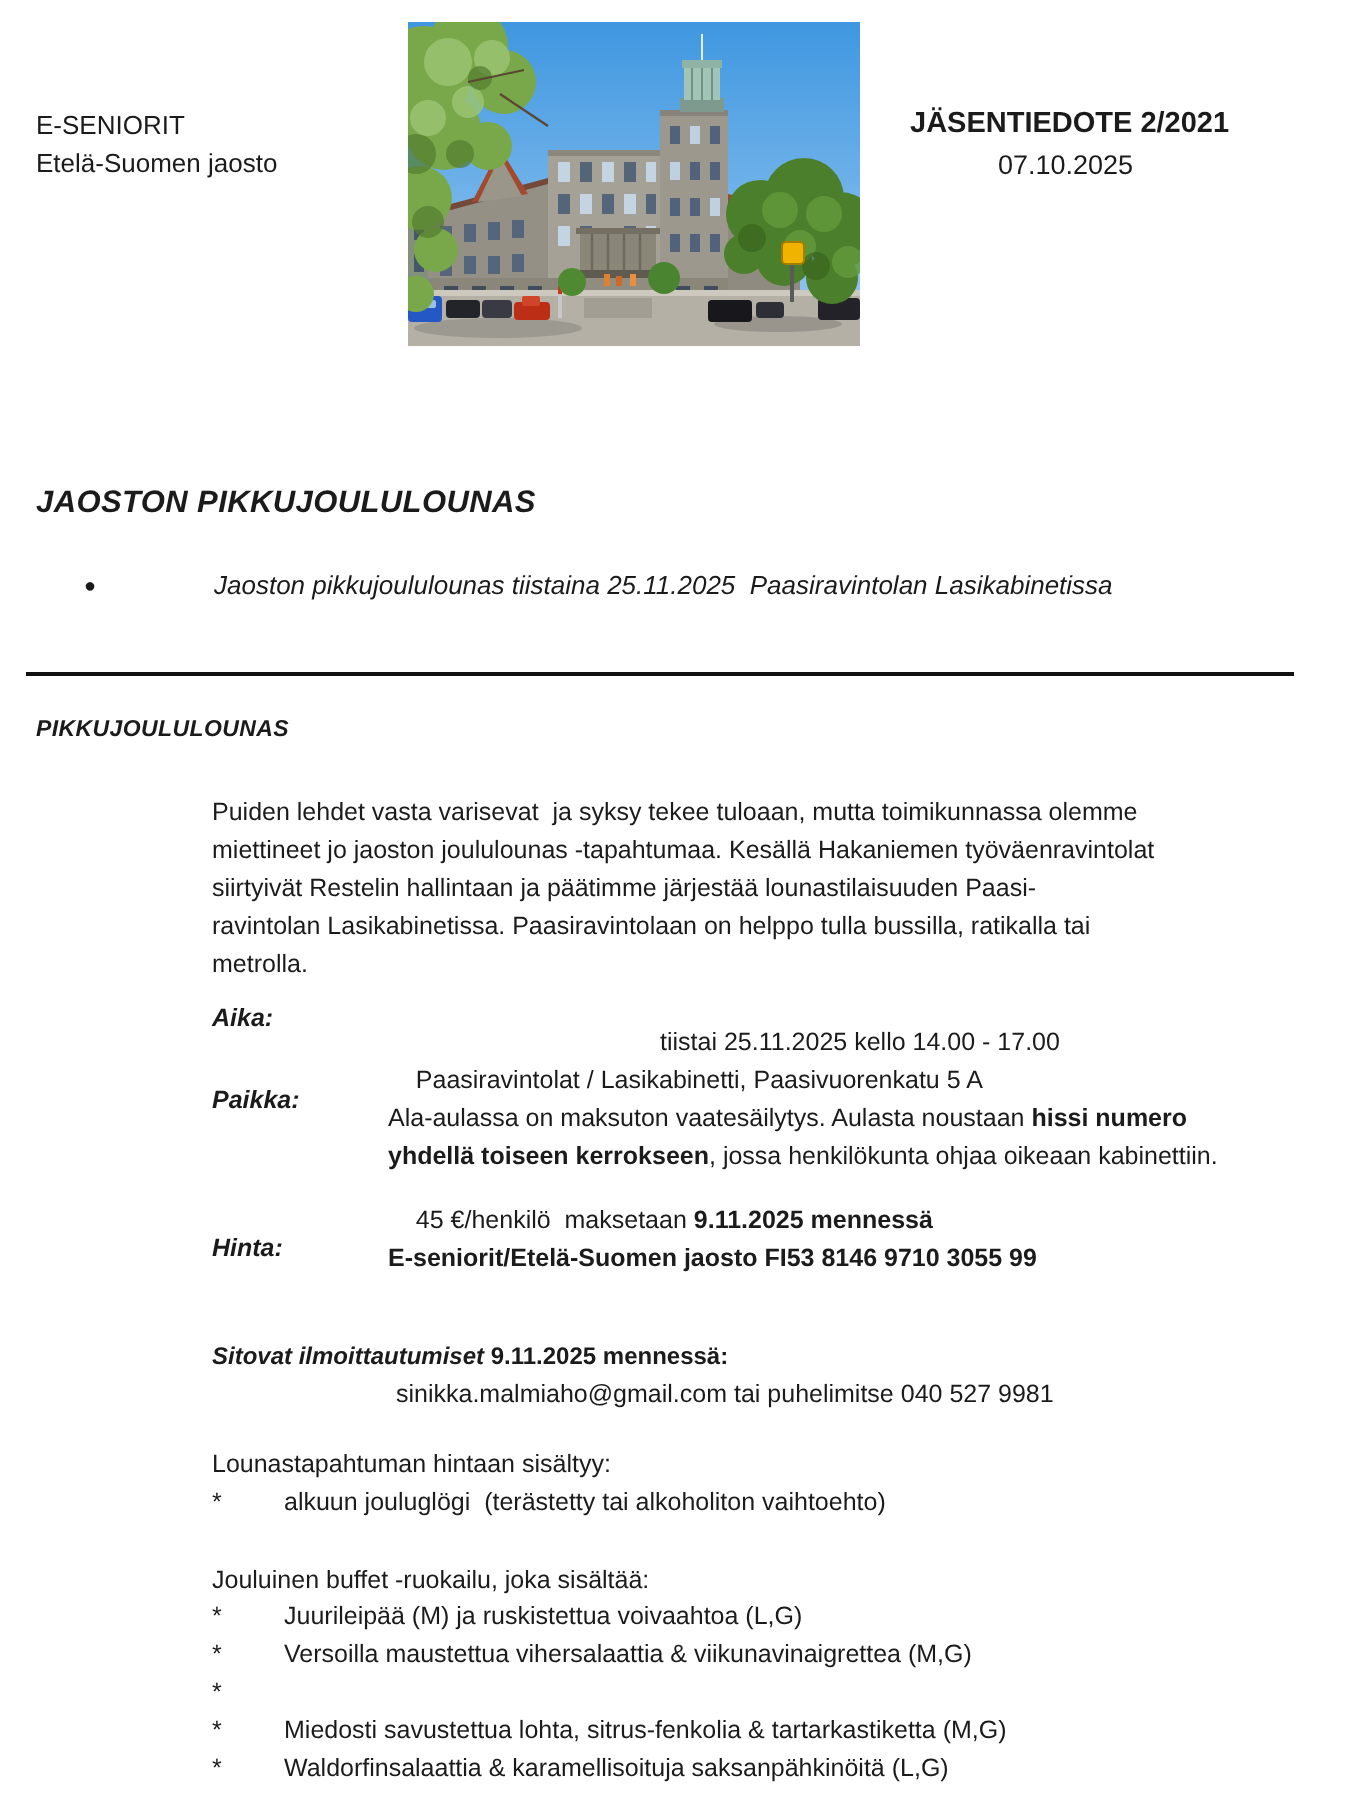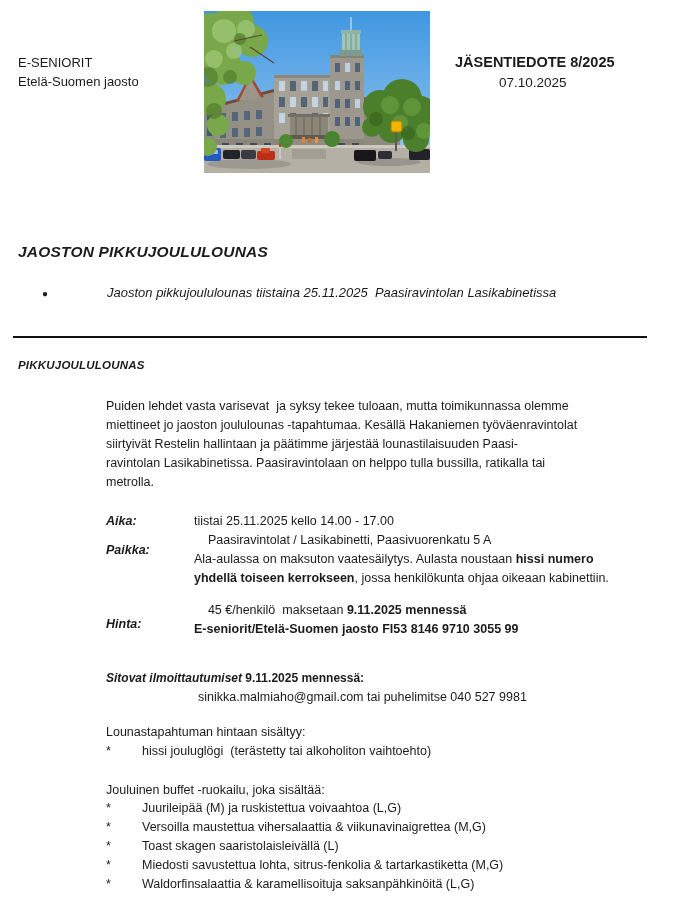--- a/index.html
+++ b/index.html
@@ -34,22 +34,22 @@
   .bullet-glyph { left: 42px; top: 287px; font-size: 10px; line-height: 14px; }
   .bullet-text { left: 107px; top: 285px; font-size: 13px; font-style: italic; }
 
   .divider { left: 13px; top: 336px; width: 634px; height: 2px; background: #111; }
 
   .intro { left: 106px; top: 397px; width: 560px; }
 
   
   .detail-label { left: 106px; width: 86px; font-weight: bold; font-style: italic; font-size: 12.5px; line-height: 19px; }
   .detail-value { left: 194px; width: 472px; }
-  .row-aika-label   { top: 512px; }
-  .row-aika-value   { top: 512px; }
+  .row-aika-label   { top: 500px; }
+  .row-aika-value   { top: 512px; text-align: center; }
   .row-paikka-label { top: 541px; }
   .row-paikka-value { top: 512px; }
   .row-hinta-label  { top: 615px; }
   .row-hinta-value  { top: 582px; }
 
   .reg-heading { left: 106px; top: 669px; font-size: 12px; line-height: 19px; }
   .reg-contact { left: 198px; top: 688px; }
 
   .inc-heading { left: 106px; top: 723px; }
   .inc-items   { left: 106px; top: 742px; width: 560px; }
@@ -239,21 +239,21 @@
         <circle cx="172" cy="108" r="7"></circle>
           <circle cx="204" cy="122" r="7"></circle>
       </g>
 
       <rect x="191" y="120" width="2" height="20" fill="#5a5a5a"></rect>
       <rect x="187" y="110" width="11" height="11" rx="2" fill="#f0b400" stroke="#a87c00" stroke-width="1"></rect>
     </svg>
   </div>
 
   <div class="abs bulletin">
-    <div class="b-title">JÄSENTIEDOTE 8/2025</div>
+    <div class="b-title">JÄSENTIEDOTE 2/2021</div>
     <div class="b-date">07.10.2025</div>
   </div>
 
   <div class="abs h1">JAOSTON PIKKUJOULULOUNAS</div>
 
   <span class="abs bullet-glyph">●</span>
   <span class="abs bullet-text pre">Jaoston pikkujoululounas tiistaina 25.11.2025  Paasiravintolan Lasikabinetissa</span>
 
   <div class="abs divider"></div>
 
@@ -283,37 +283,36 @@
 
   <div class="abs reg-heading">
     <span class="bold italic">Sitovat ilmoittautumiset</span><span class="bold pre"> 9.11.2025 mennessä:</span>
   </div>
   <div class="abs reg-contact body-txt pre">sinikka.malmiaho@gmail.com tai puhelimitse 040 527 9981</div>
 
   <div class="abs inc-heading body-txt">Lounastapahtuman hintaan sisältyy:</div>
   <div class="abs inc-items">
     <div class="star-row">
       <span class="marker">*</span>
-      <span class="pre">hissi jouluglögi  (terästetty tai alkoholiton vaihtoehto)</span>
+      <span class="pre">alkuun jouluglögi  (terästetty tai alkoholiton vaihtoehto)</span>
     </div>
   </div>
 
   <div class="abs buf-heading body-txt">Jouluinen buffet -ruokailu, joka sisältää:</div>
   <div class="abs buf-items">
     <div class="star-row">
       <span class="marker">*</span>
       <span class="pre">Juurileipää (M) ja ruskistettua voivaahtoa (L,G)</span>
     </div>
     <div class="star-row">
       <span class="marker">*</span>
       <span class="pre">Versoilla maustettua vihersalaattia &amp; viikunavinaigrettea (M,G)</span>
     </div>
     <div class="star-row">
       <span class="marker">*</span>
-      <span class="pre">Toast skagen saaristolaisleivällä (L)</span>
     </div>
     <div class="star-row">
       <span class="marker">*</span>
       <span class="pre">Miedosti savustettua lohta, sitrus-fenkolia &amp; tartarkastiketta (M,G)</span>
     </div>
     <div class="star-row">
       <span class="marker">*</span>
       <span class="pre">Waldorfinsalaattia &amp; karamellisoituja saksanpähkinöitä (L,G)</span>
     </div>
   </div>

